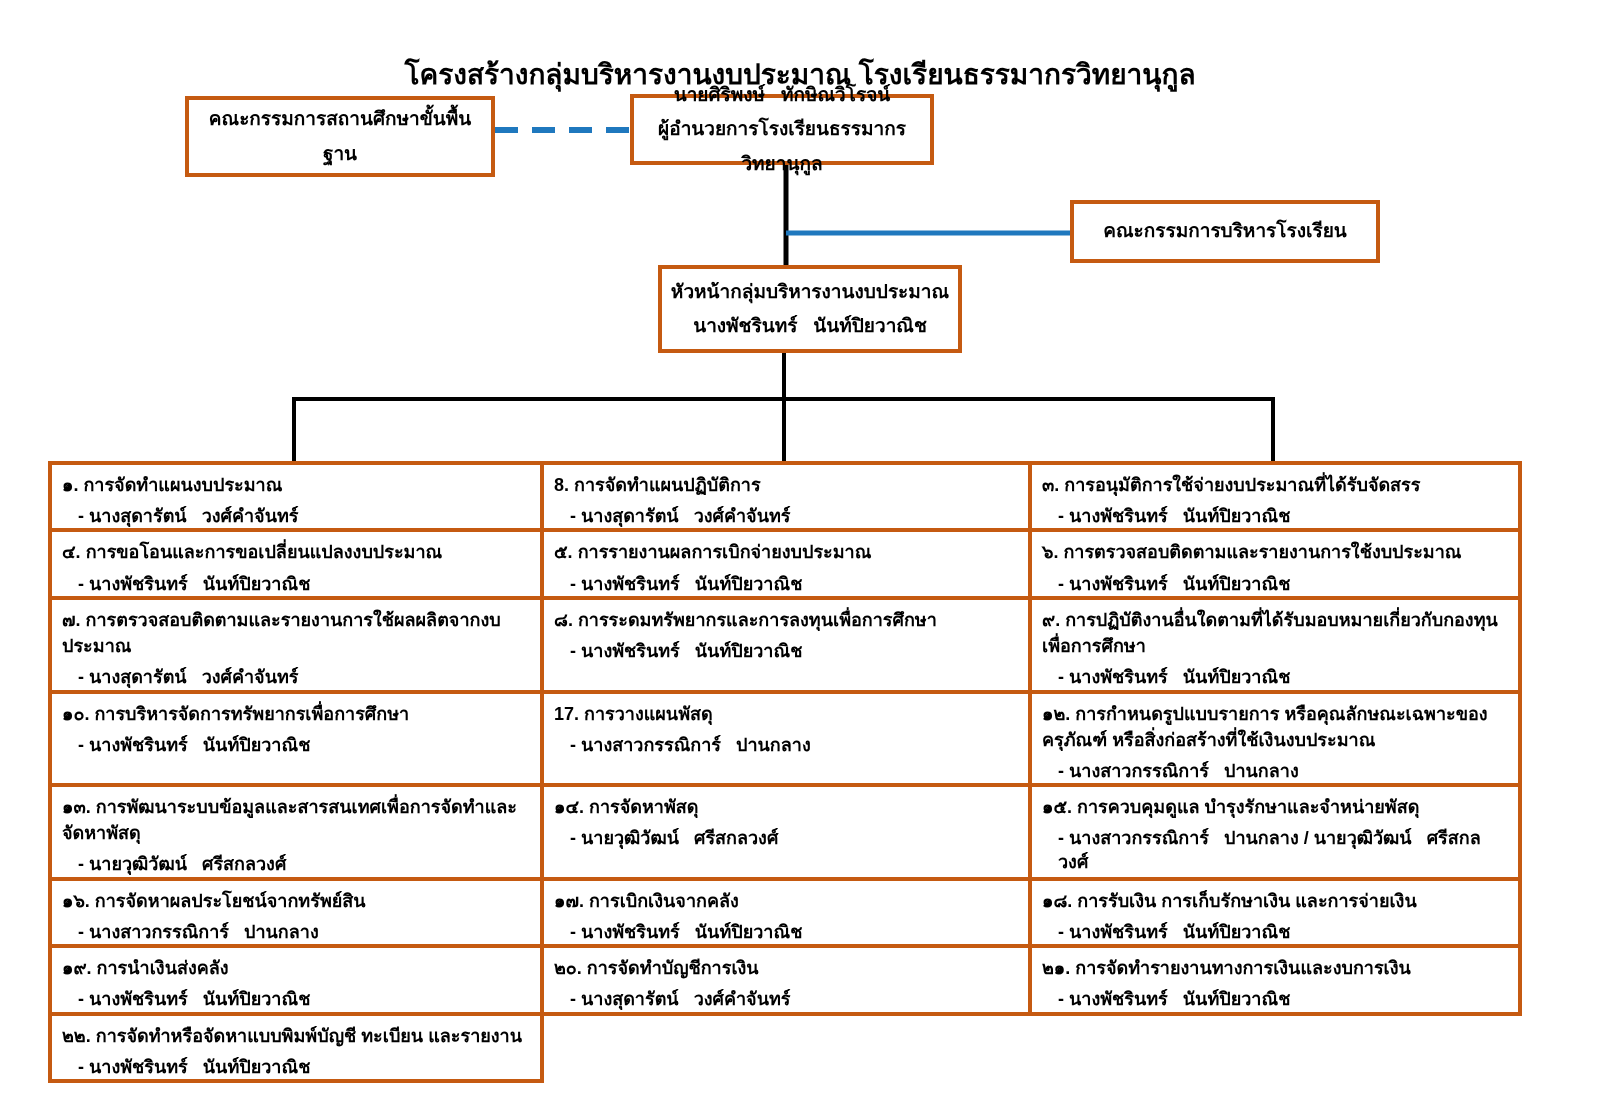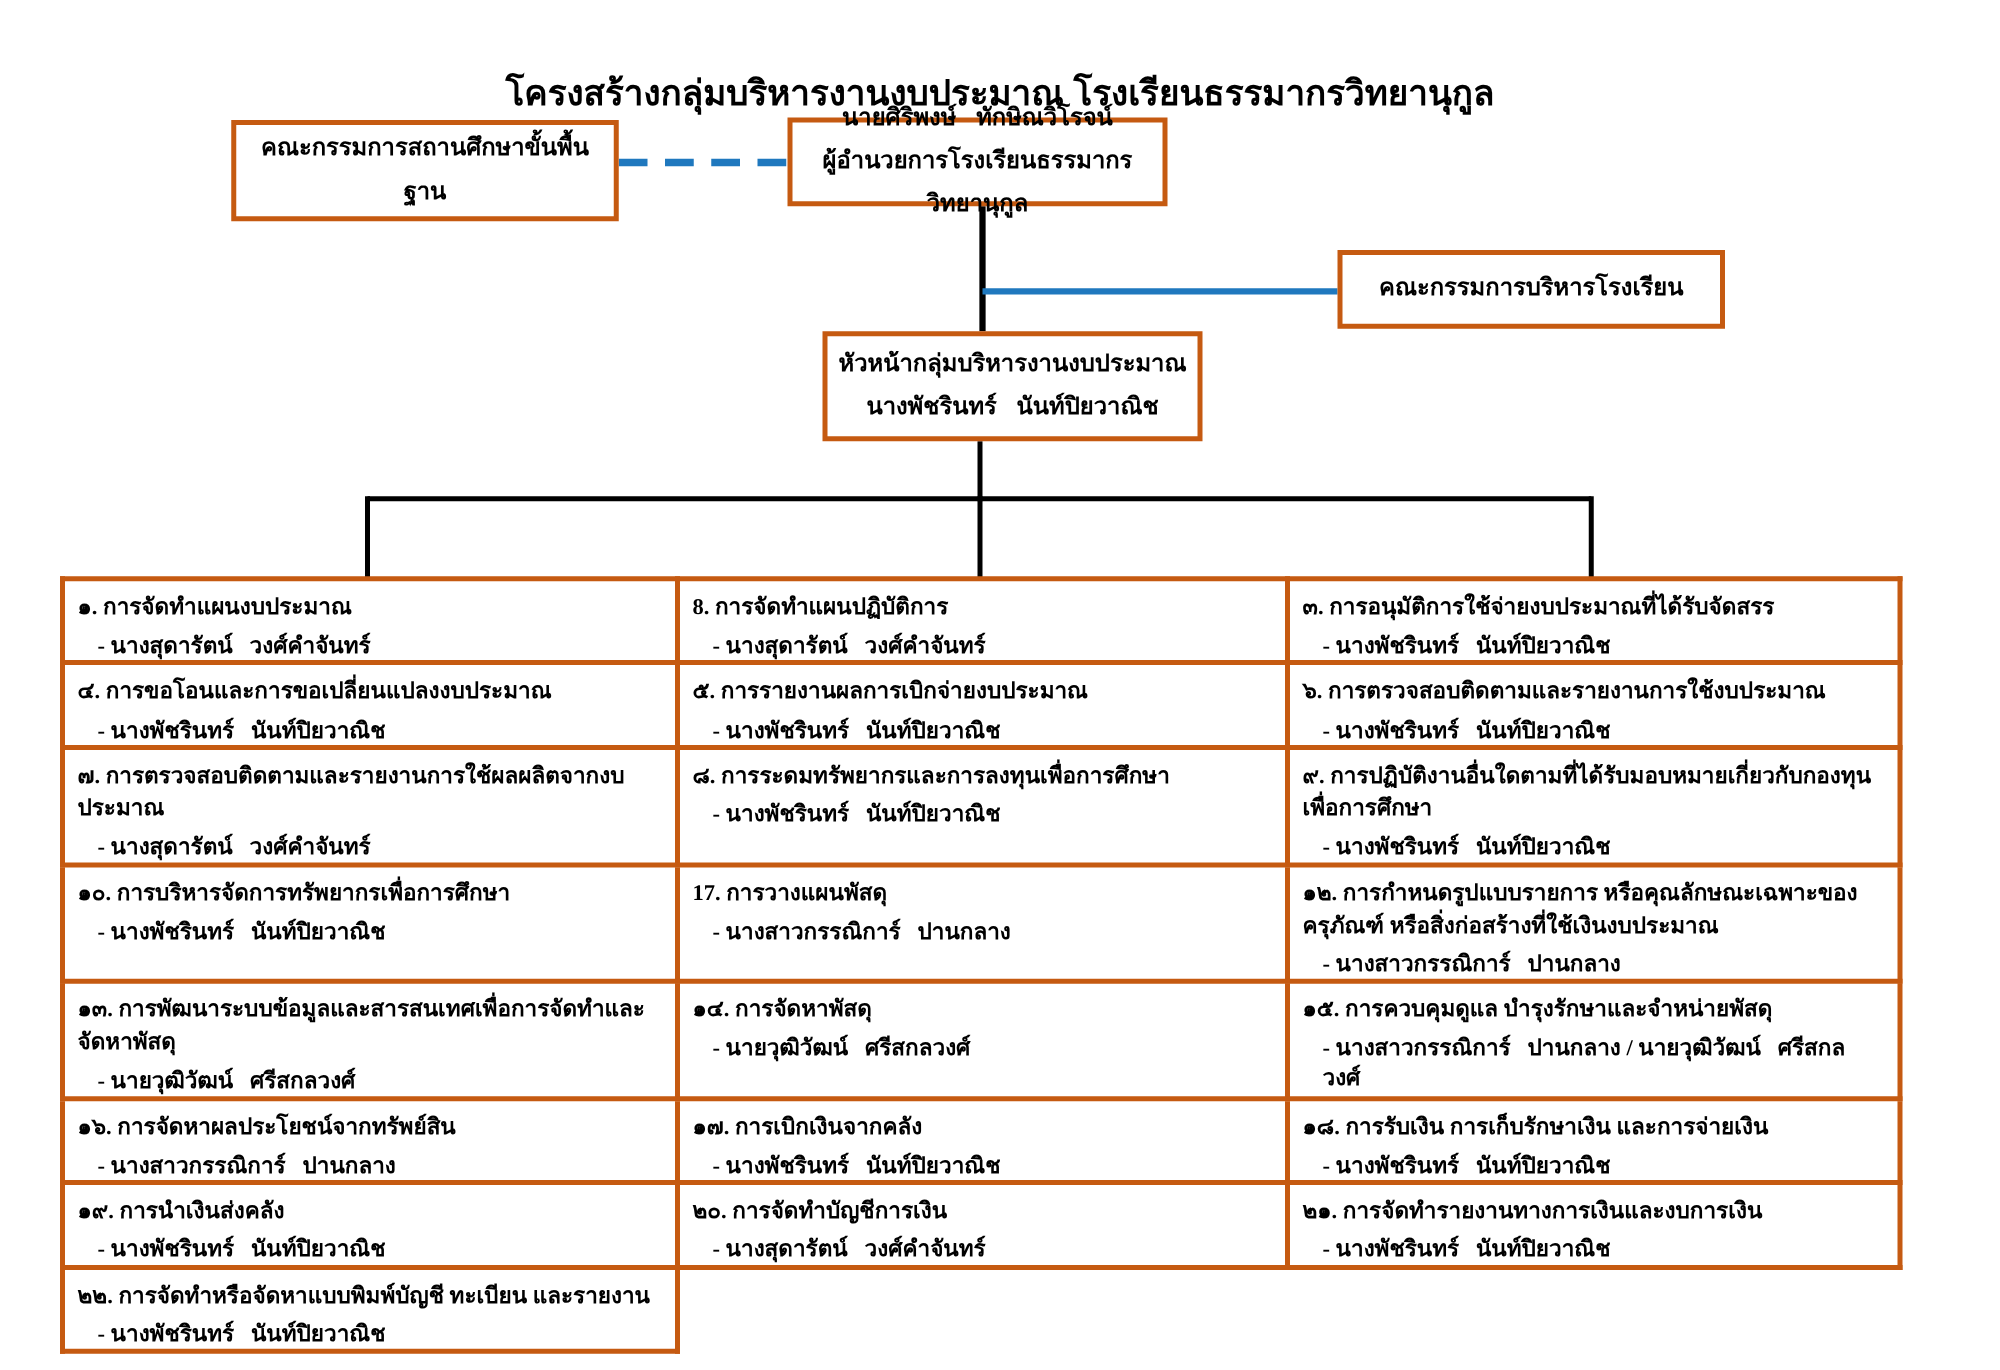--- a/index.html
+++ b/index.html
@@ -28,21 +28,21 @@
   .node div{white-space:pre-wrap;}
   #node-board   {left:185px; top:96px;  width:310px; height:81px;}
   #node-director{left:630px; top:94px;  width:304px; height:71px;}
   #node-admin   {left:1070px;top:200px; width:310px; height:63px;text-align:center;}
   #node-head    {left:630px; top:265px; width:304px; height:88px;margin-left:28px;}
   .duty-table{
     position:absolute;left:48px;top:461px;border-collapse:collapse;table-layout:fixed;
   }
   .duty-cell{
     border:4px solid var(--orange);background:#fff;vertical-align:top;
-    padding:7px 12px 0 10px;font-weight:bold;font-size:18px;font-family:Liberation Serif, serif;
+    padding:7px 12px 0 10px;font-weight:bold;font-size:18px;
   }
   .duty-title{line-height:1.45;white-space:pre-wrap;}
   .duty-name{padding-left:16px;margin-top:7px;line-height:1.3;white-space:pre-wrap;}
 </style>
 </head>
 <body>
 
 <div class="canvas">
 
   <div class="chart-title">โครงสร้างกลุ่มบริหารงานงบประมาณ โรงเรียนธรรมากรวิทยานุกูล</div>

